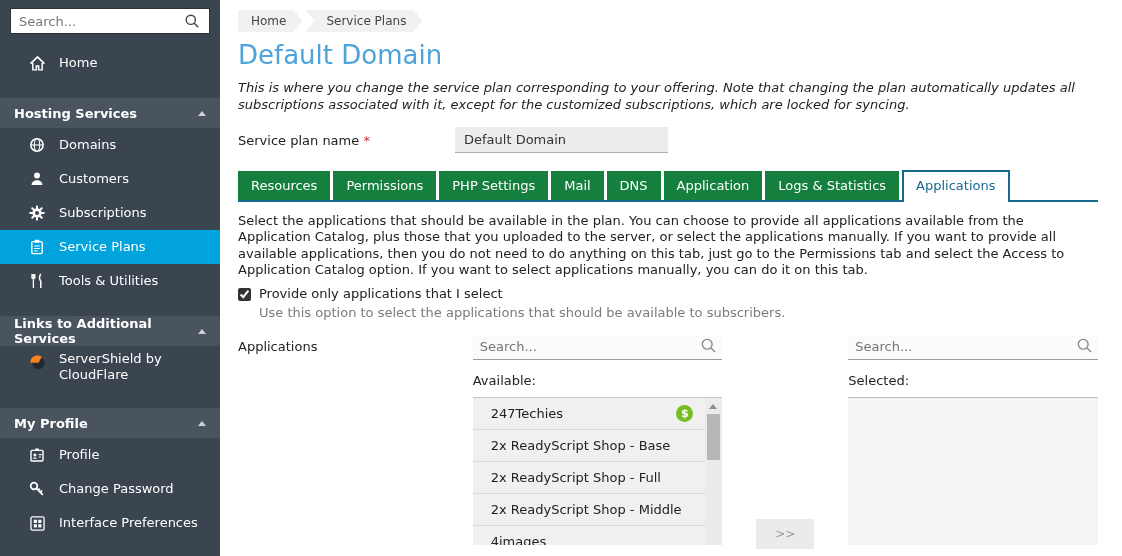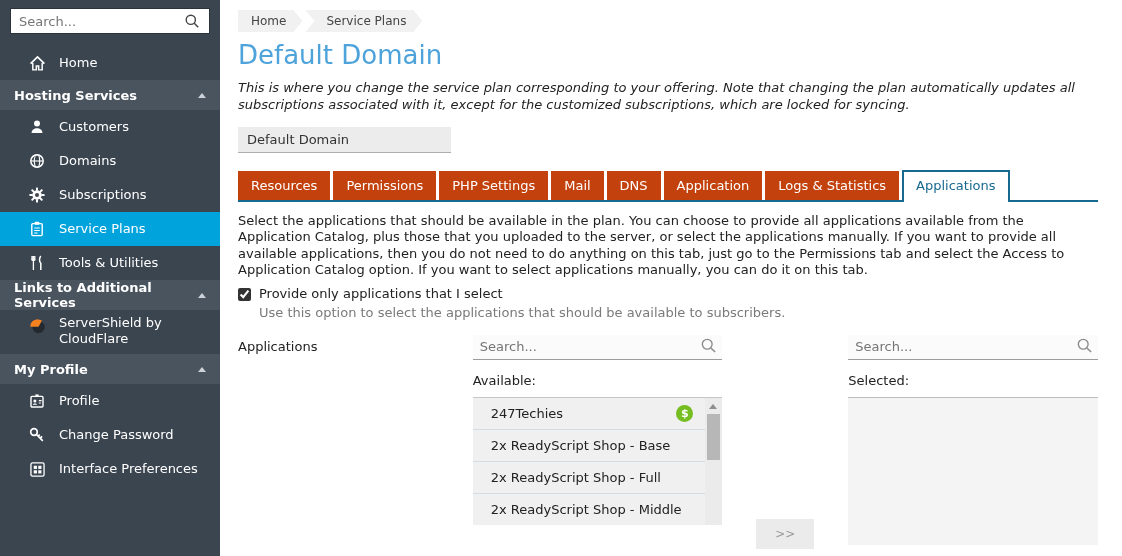--- a/index.html
+++ b/index.html
@@ -12,21 +12,21 @@
   .sb-search { margin:8px 10px 12px; background:#fff; height:26px; display:flex; align-items:center;
                padding:0 8px; border:1px solid #2a323b; }
   .sb-search input { border:none; outline:none; flex:1; font:inherit; font-size:13px; color:#222;
                      background:transparent; min-width:0; }
   .sb-item { height:34px; display:flex; align-items:center; padding-left:28px; gap:13px; cursor:pointer; }
   .sb-item.active { background:#00a3dc; }
   .sb-icon { width:18px; min-width:18px; display:flex; justify-content:center; align-items:center; }
   .sb-label { font-size:13px; line-height:16px; }
   .sb-section { height:30px; background:#4a545f; display:flex; align-items:center;
                 justify-content:space-between; padding:0 14px; font-weight:bold; font-size:13px;
-                margin-top:0; cursor:pointer; }
+                margin-top:18px; cursor:pointer; }
   .sb-section:first-of-type { margin-top:4px; }
   .caret-up { width:0; height:0; border-left:4px solid transparent; border-right:4px solid transparent;
               border-bottom:5px solid #ccd2d8; }
   .sb-item.multiline { height:auto; padding:5px 8px 7px 28px; align-items:flex-start; }
   .sb-item.multiline .sb-icon { margin-top:2px; }
 
   
   .main { flex:1; padding:10px 24px 0 18px; overflow:hidden; }
 
   .breadcrumb { display:flex; }
@@ -39,40 +39,40 @@
   .page-title { font-size:26px; font-weight:normal; color:#4ea3da; margin-top:7px; line-height:32px; }
   .intro { margin-top:8px; line-height:17px; max-width:862px;font-style:italic; }
 
   .form-row { margin-top:14px; display:flex; align-items:center; }
   .form-label { width:217px; }
   .req { color:#c33; }
   .text-input { width:213px; height:26px; padding:0 9px; background:#ececec; border:none;
                 border-bottom:1px solid #aeaeae; font:inherit; font-size:13px; color:#333; }
 
   .tabs { margin-top:17px; display:flex; align-items:flex-end; border-bottom:2px solid #17698f; }
-  .tab { background:#c2410c; color:#fff; padding:7px 13px 7px; margin-right:3px; font-size:13px;
+  .tab { background:#15803d; color:#fff; padding:7px 13px 7px; margin-right:3px; font-size:13px;
          cursor:pointer; white-space:nowrap; }
   .tab.active { background:#fff; color:#17698f; border:2px solid #17698f; border-bottom:none;
                 padding:6px 12px 9px; margin-bottom:-2px; cursor:default; }
 
   .tab-desc { margin-top:11px; line-height:16.4px; max-width:878px; }
 
   .checkbox-row { margin-top:7px; display:flex; align-items:flex-end; gap:8px; }
   .checkbox-row input { width:13px; height:13px; accent-color:#333; }
   .checkbox-hint { margin:4px 0 0 21px; color:#7a7a7a; }
 
   .apps-area { margin-top:15px; display:flex; align-items:flex-start; }
   .apps-label { width:235px; padding-top:4px; }
   .col { width:250px; }
   .search-field { height:25px; border-bottom:1px solid #9c9c9c; background:#fbfbfb; display:flex;
                   align-items:center; padding:0 5px 0 7px; }
   .search-field input { flex:1; border:none; outline:none; background:transparent; font:inherit;
                         font-size:13px; color:#333; min-width:0; }
   .list-label { margin-top:13px; }
-  .listbox { margin-top:9px; position:relative; height:128px; overflow:hidden;
+  .listbox { margin-top:9px; position:relative; height:148px; overflow:hidden;
              border-top:1px solid #c6c6c6; }
   .list-items { margin-right:17px; }
   .list-item { height:32px; background:#f0f0f0; border-bottom:1px solid #d3dce2; display:flex;
                align-items:center; padding:0 12px 0 18px; justify-content:space-between; cursor:pointer; }
   .paid-badge { width:17px; height:17px; border-radius:50%; background:#76bd22; color:#fff;
                 font-size:11px; font-weight:bold; display:flex; align-items:center;
                 justify-content:center; line-height:1; }
   .vscroll { position:absolute; top:0; right:0; width:17px; height:148px; background:#ebebeb; }
   .vscroll .arrow-up { position:absolute; top:6px; left:4px; width:0; height:0;
                 border-left:4.5px solid transparent; border-right:4.5px solid transparent;
@@ -112,35 +112,35 @@
   </div>
 
   <div class="sb-section">
     <span>Hosting Services</span>
     <span class="caret-up"></span>
   </div>
 
   <div class="sb-item">
     <span class="sb-icon">
       <svg width="16" height="16" viewBox="0 0 16 16">
-          <circle cx="8" cy="4.6" r="3" fill="#fff"></circle>
-          <path d="M2.6 14c0-3.1 2.6-4.7 5.4-4.7s5.4 1.6 5.4 4.7z" fill="#fff"></path>
-        </svg>
-    </span>
-    <span class="sb-label">Customers</span>
-  </div>
-  <div class="sb-item">
-    <span class="sb-icon">
-      <svg width="16" height="16" viewBox="0 0 16 16">
           <circle cx="8" cy="8" r="6.2" fill="none" stroke="#fff" stroke-width="1.5"></circle>
           <ellipse cx="8" cy="8" rx="2.7" ry="6.2" fill="none" stroke="#fff" stroke-width="1.1"></ellipse>
           <path d="M1.8 8h12.4" stroke="#fff" stroke-width="1.1"></path>
         </svg>
     </span>
     <span class="sb-label">Domains</span>
+  </div>
+  <div class="sb-item">
+    <span class="sb-icon">
+      <svg width="16" height="16" viewBox="0 0 16 16">
+          <circle cx="8" cy="4.6" r="3" fill="#fff"></circle>
+          <path d="M2.6 14c0-3.1 2.6-4.7 5.4-4.7s5.4 1.6 5.4 4.7z" fill="#fff"></path>
+        </svg>
+    </span>
+    <span class="sb-label">Customers</span>
   </div>
   <div class="sb-item">
     <span class="sb-icon">
       <svg width="16" height="16" viewBox="0 0 16 16">
           <g fill="#fff">
             <rect x="7" y="0.4" width="2" height="3.4" rx="0.6"></rect>
             <rect x="7" y="0.4" width="2" height="3.4" rx="0.6" transform="rotate(45 8 8)"></rect>
             <rect x="7" y="0.4" width="2" height="3.4" rx="0.6" transform="rotate(90 8 8)"></rect>
             <rect x="7" y="0.4" width="2" height="3.4" rx="0.6" transform="rotate(135 8 8)"></rect>
             <rect x="7" y="0.4" width="2" height="3.4" rx="0.6" transform="rotate(180 8 8)"></rect>
@@ -235,20 +235,24 @@
   <div class="breadcrumb">
     <span class="crumb">Home</span>
     <span class="crumb">Service Plans</span>
   </div>
 
   <h1 class="page-title">Default Domain</h1>
 
   <p class="intro">This is where you change the service plan corresponding to your offering. Note that changing the plan automatically updates all subscriptions associated with it, except for the customized subscriptions, which are locked for syncing.</p>
 
   <div class="form-row">
+    <span class="form-label">
+      <span>Service plan name</span>
+      <span class="req">*</span>
+    </span>
     <input type="text" class="text-input" value="Default Domain" style="">
   </div>
 
   <div class="tabs">
     <span class="tab">Resources</span>
     <span class="tab">Permissions</span>
     <span class="tab">PHP Settings</span>
     <span class="tab">Mail</span>
     <span class="tab">DNS</span>
     <span class="tab">Application</span>

